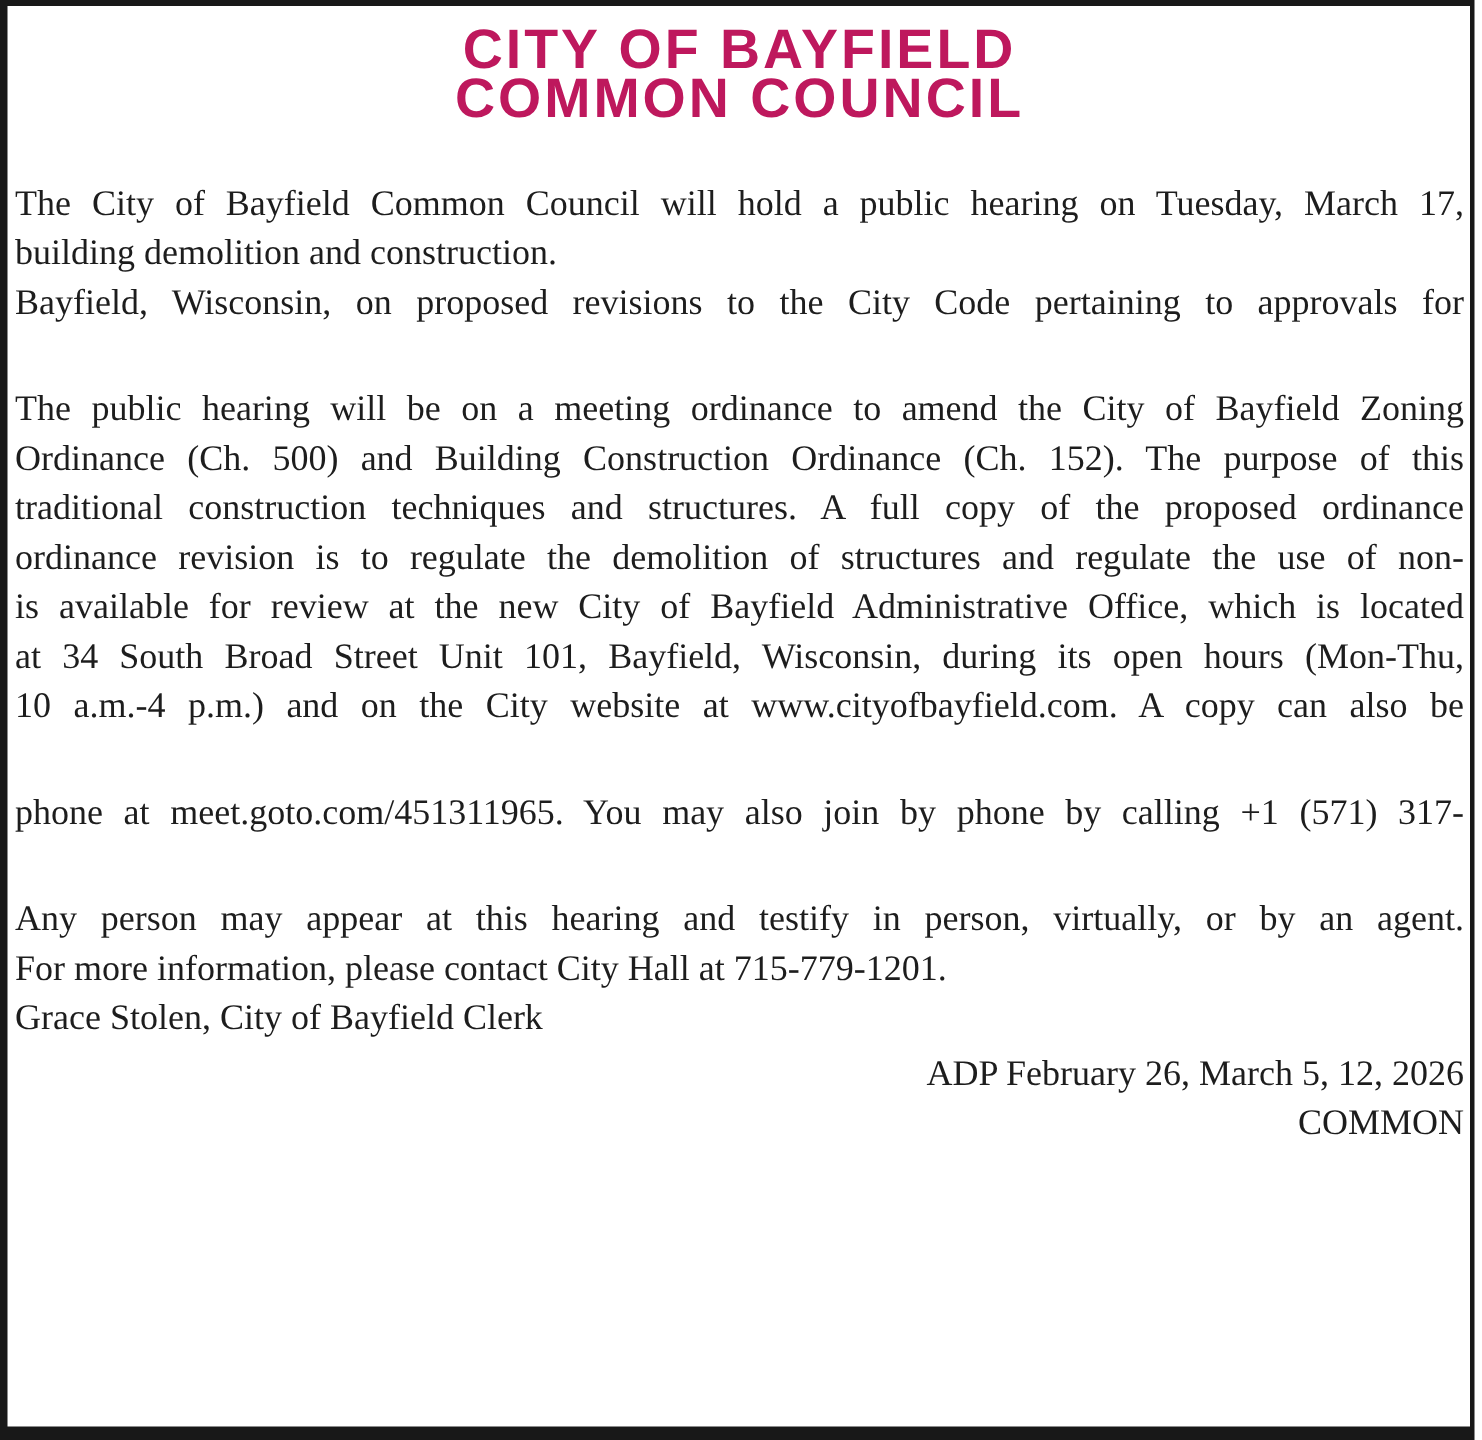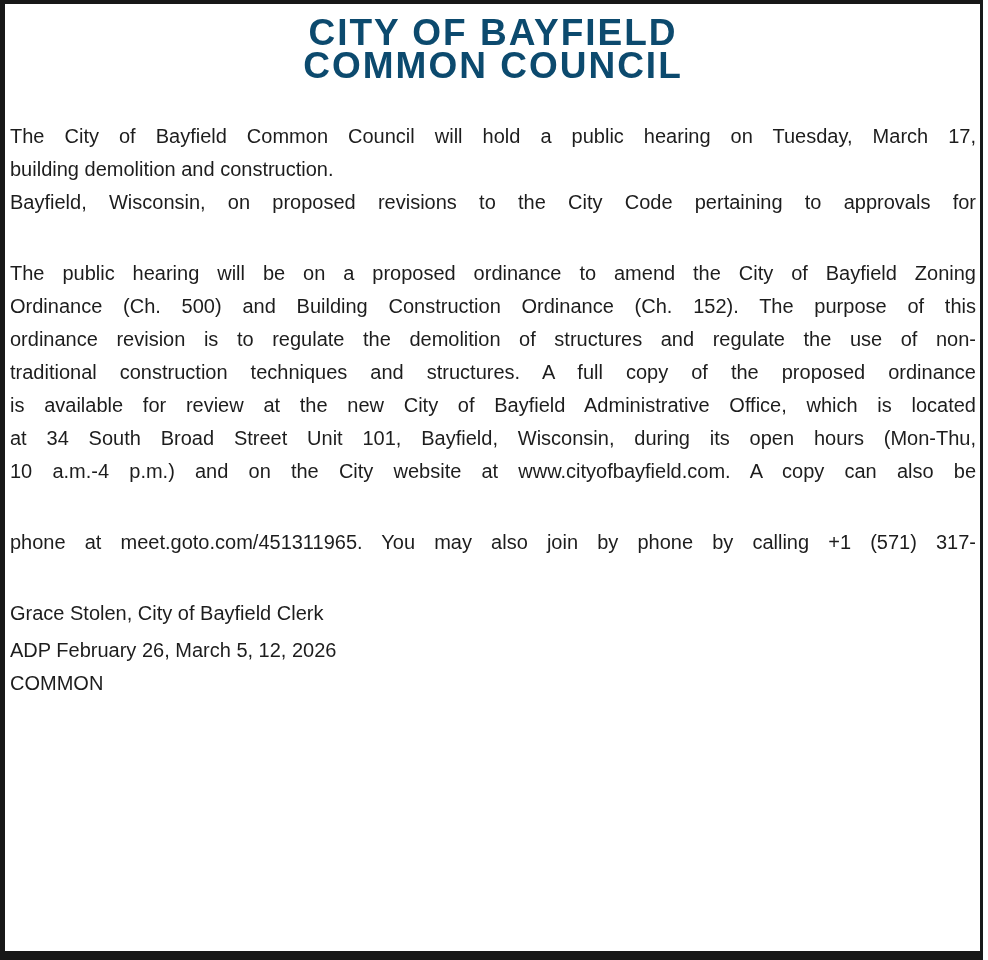--- a/index.html
+++ b/index.html
@@ -20,71 +20,75 @@
     color: #1d1d1d;
     overflow: hidden;
   }
   .title {
     text-align: center;
     font-weight: bold;
     font-size: 37px;
     line-height: 33px;
     letter-spacing: 2px;
     margin: 0 0 38px 0;
-    color: #0c4a6e;
+    color: #be185d;
   }
   .para {
     margin: 0 0 38px 0;
   }
   .para.last {
     margin-bottom: 4px;
   }
   .ln {
-    font-size: 20px;
+    font-size: 24px;
     line-height: 33px;
     text-align: left;
+    font-family: Liberation Serif, serif;
   }
   .ln.j {
     text-align: justify;
     text-align-last: justify;
   }
   .ln.r {
+    text-align: right;
   }
 </style>
 </head>
 <body>
 
 <div class="sheet">
 
   <div class="title">
     <div>CITY OF BAYFIELD</div>
     <div>COMMON COUNCIL</div>
   </div>
 
   <div class="para">
     <div class="ln j">The City of Bayfield Common Council will hold a public hearing on Tuesday, March 17,</div>
     <div class="ln">building demolition and construction.</div>
     <div class="ln j">Bayfield, Wisconsin, on proposed revisions to the City Code pertaining to approvals for</div>
   </div>
 
   <div class="para">
-    <div class="ln j">The public hearing will be on a proposed ordinance to amend the City of Bayfield Zoning</div>
+    <div class="ln j">The public hearing will be on a meeting ordinance to amend the City of Bayfield Zoning</div>
     <div class="ln j">Ordinance (Ch. 500) and Building Construction Ordinance (Ch. 152). The purpose of this</div>
+    <div class="ln j">traditional construction techniques and structures. A full copy of the proposed ordinance</div>
     <div class="ln j">ordinance revision is to regulate the demolition of structures and regulate the use of non-</div>
-    <div class="ln j">traditional construction techniques and structures. A full copy of the proposed ordinance</div>
     <div class="ln j">is available for review at the new City of Bayfield Administrative Office, which is located</div>
     <div class="ln j">at 34 South Broad Street Unit 101, Bayfield, Wisconsin, during its open hours (Mon-Thu,</div>
     <div class="ln j">10 a.m.-4 p.m.) and on the City website at www.cityofbayfield.com. A copy can also be</div>
   </div>
 
   <div class="para">
     <div class="ln j">phone at meet.goto.com/451311965. You may also join by phone by calling +1 (571) 317-</div>
   </div>
 
   <div class="para last">
+    <div class="ln j">Any person may appear at this hearing and testify in person, virtually, or by an agent.</div>
+    <div class="ln">For more information, please contact City Hall at 715-779-1201.</div>
     <div class="ln">Grace Stolen, City of Bayfield Clerk</div>
   </div>
 
   <div>
     <div class="ln r">ADP February 26, March 5, 12, 2026</div>
     <div class="ln r">COMMON</div>
   </div>
 
 </div>
 

